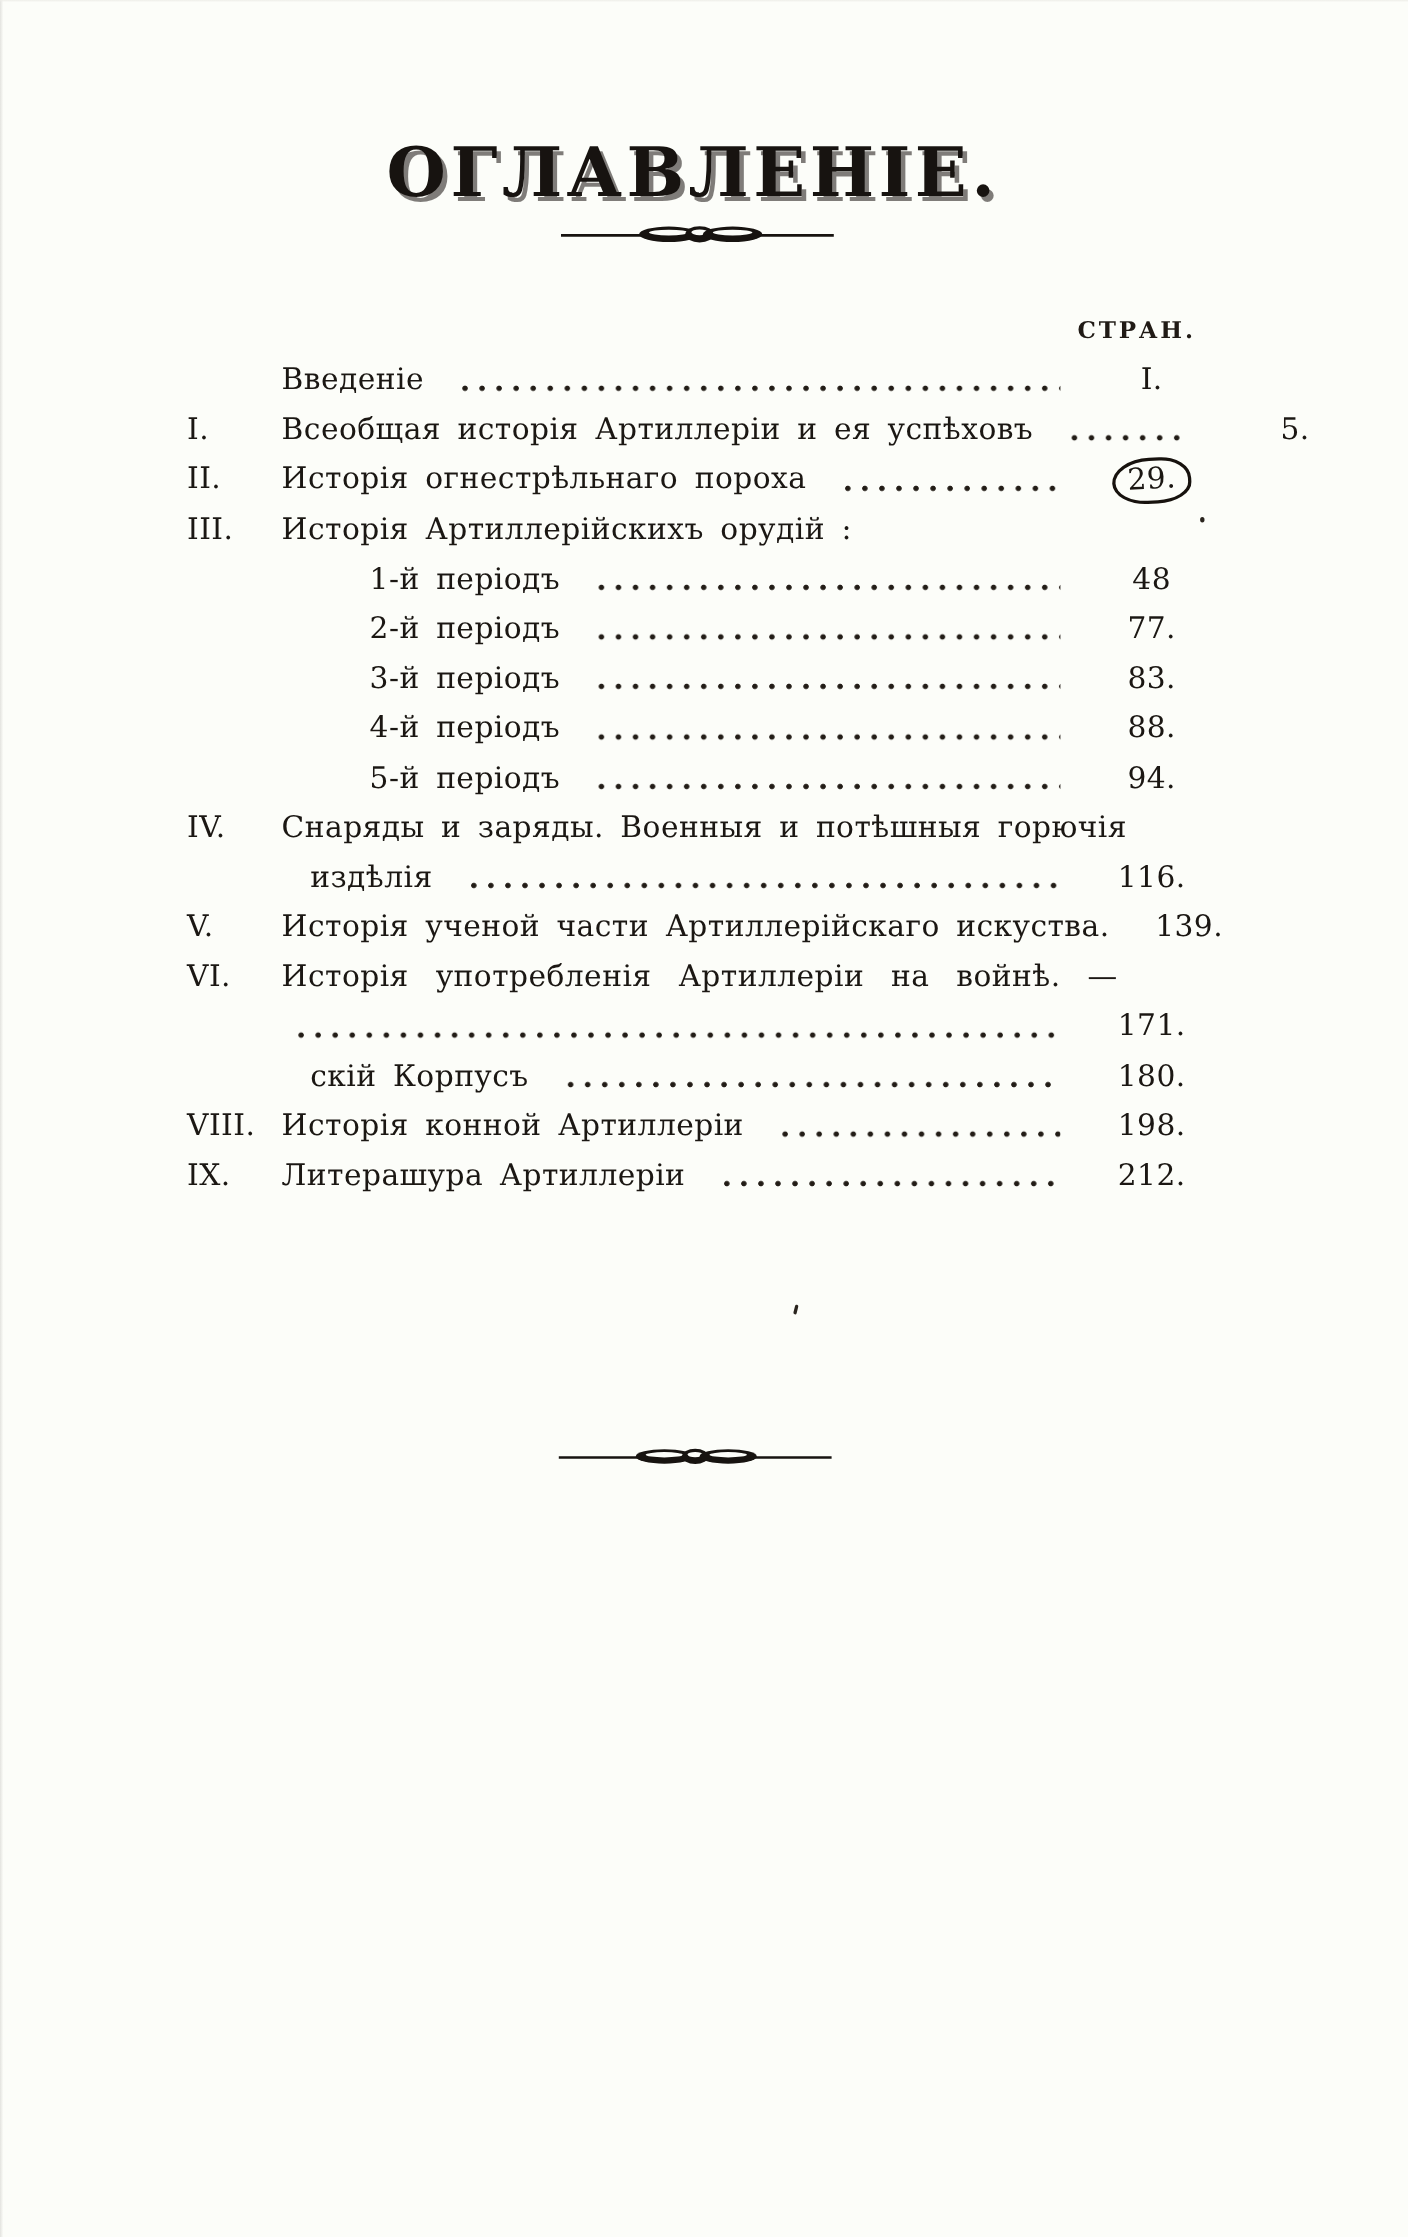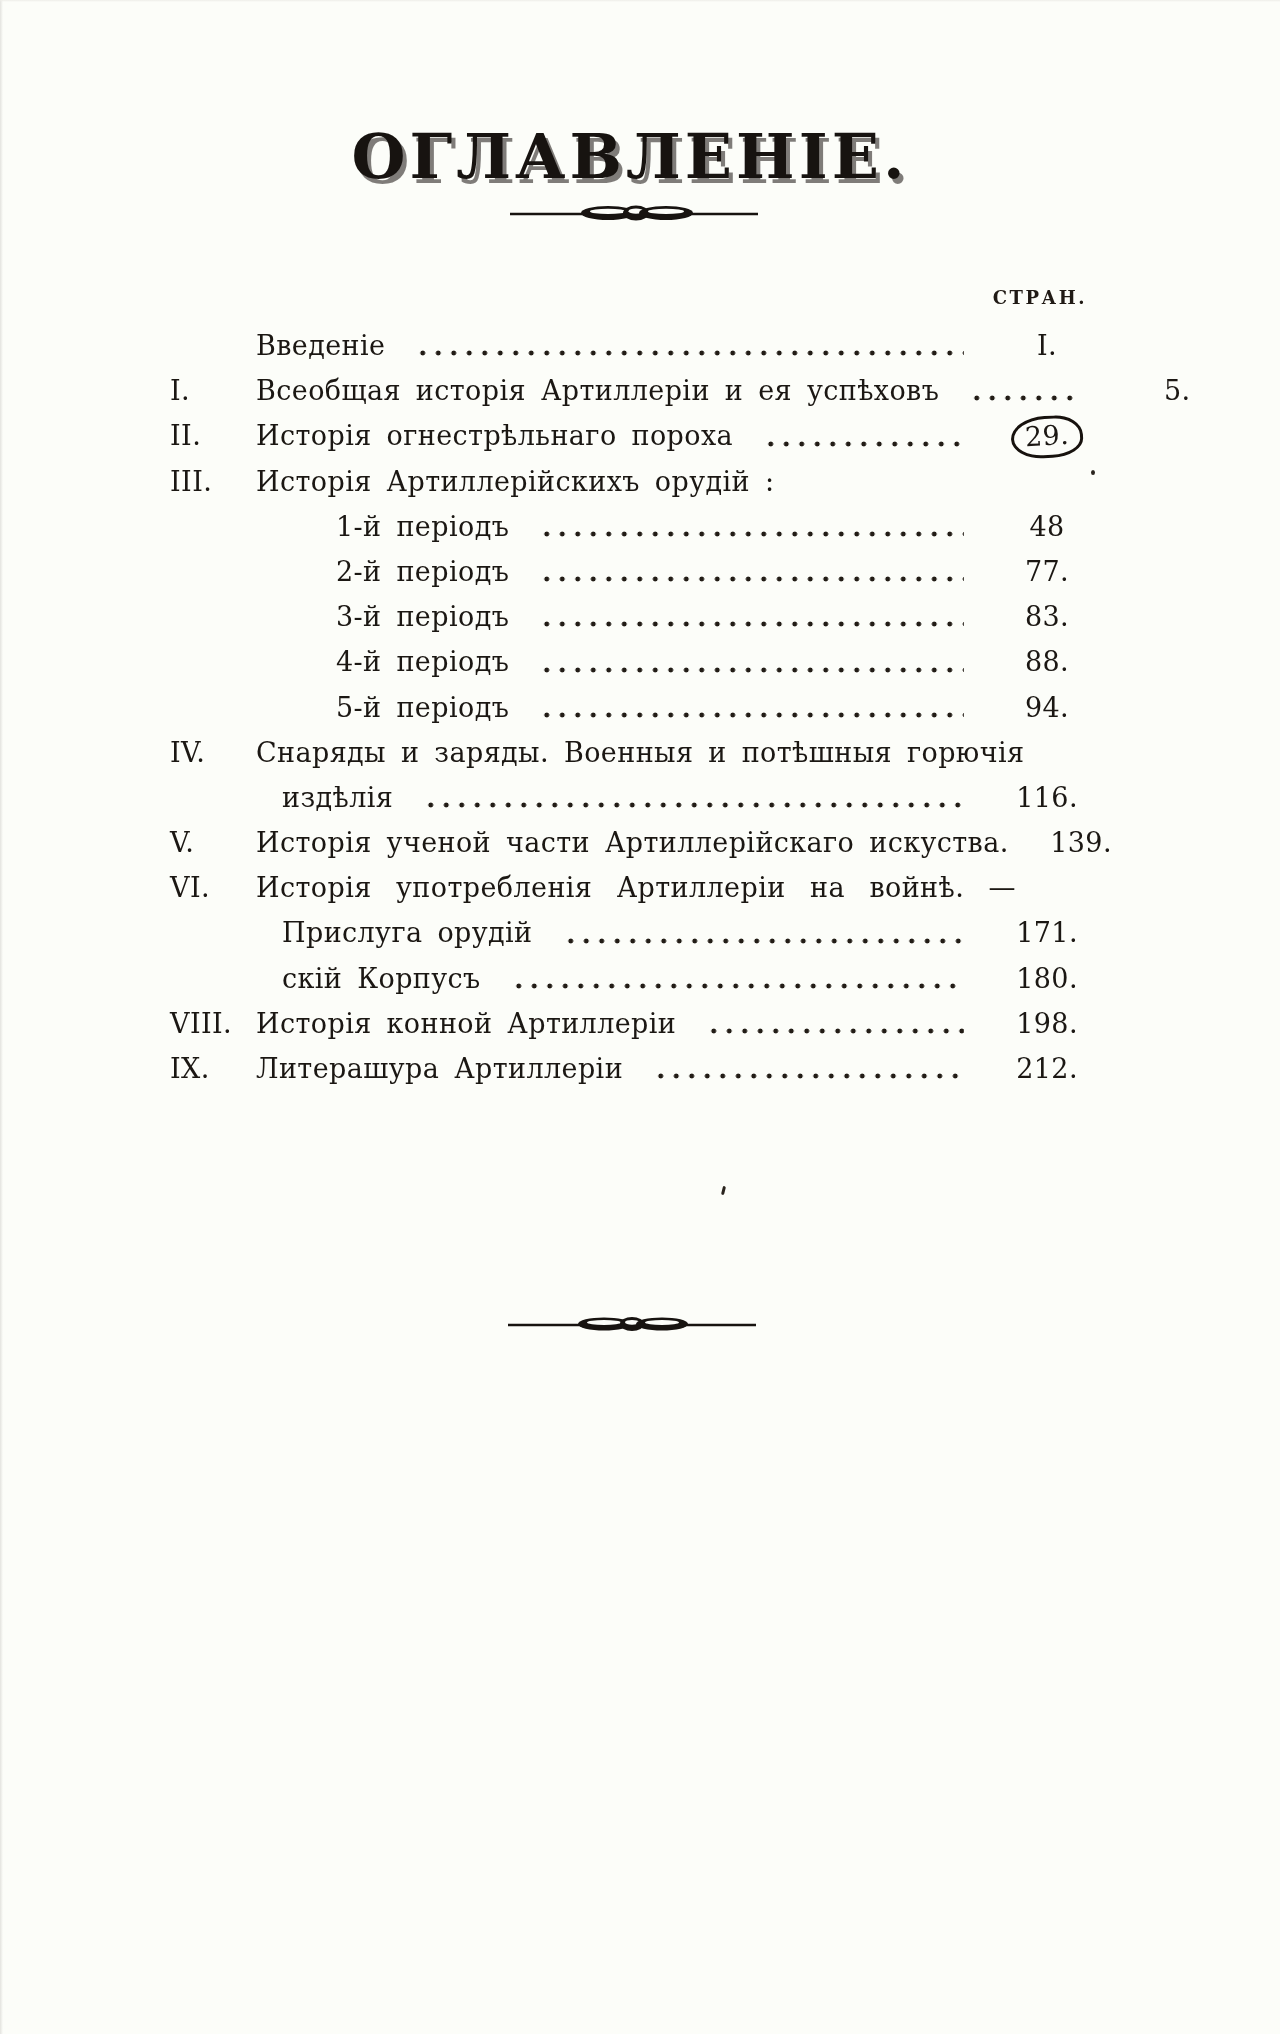--- a/index.html
+++ b/index.html
@@ -21,21 +21,21 @@
     color:#171310;
     text-shadow:4px 5px 0 rgba(23,19,16,.55);
   }
 
   .ornament{position:absolute;width:252px;height:24px;}
   .ornament.top{left:508px;top:201px;}
   .ornament.bottom{left:506px;top:1312px;}
 
   .stran{
     position:absolute;top:287px;right:193px;
-    font-size:18px;font-weight:600;letter-spacing:2.5px;color:#201a15;
+    font-size:21px;font-weight:600;letter-spacing:2.5px;color:#201a15;
   }
 
   .toc{position:absolute;top:323px;left:170px;width:932px;
     font-size:27px;letter-spacing:.4px;word-spacing:6px;}
   .row{display:flex;height:45.2px;line-height:45.2px;white-space:nowrap;align-items:stretch;gap:20px;}
   .num{flex:0 0 66px;}
   .label{flex:0 0 auto;}
   .label.sub{margin-left:80px;}
   .label.cont{margin-left:26px;}
   .label.full{width:760px;text-align:justify;text-align-last:justify;}
@@ -161,21 +161,20 @@
     <span class="page">139.</span>
   </div>
 
   <div class="row">
     <span class="num">VI.</span>
     <span class="label full">Исторія употребленія Артиллеріи на войнѣ. —</span>
   </div>
 
   <div class="row">
     <span class="num"></span>
-    <span class="label cont">Прислуга орудій</span>
     <span class="leader"></span>
     <span class="page">171.</span>
   </div>
 
 
   <div class="row">
     <span class="num"></span>
     <span class="label cont">скій Корпусъ</span>
     <span class="leader"></span>
     <span class="page">180.</span>

